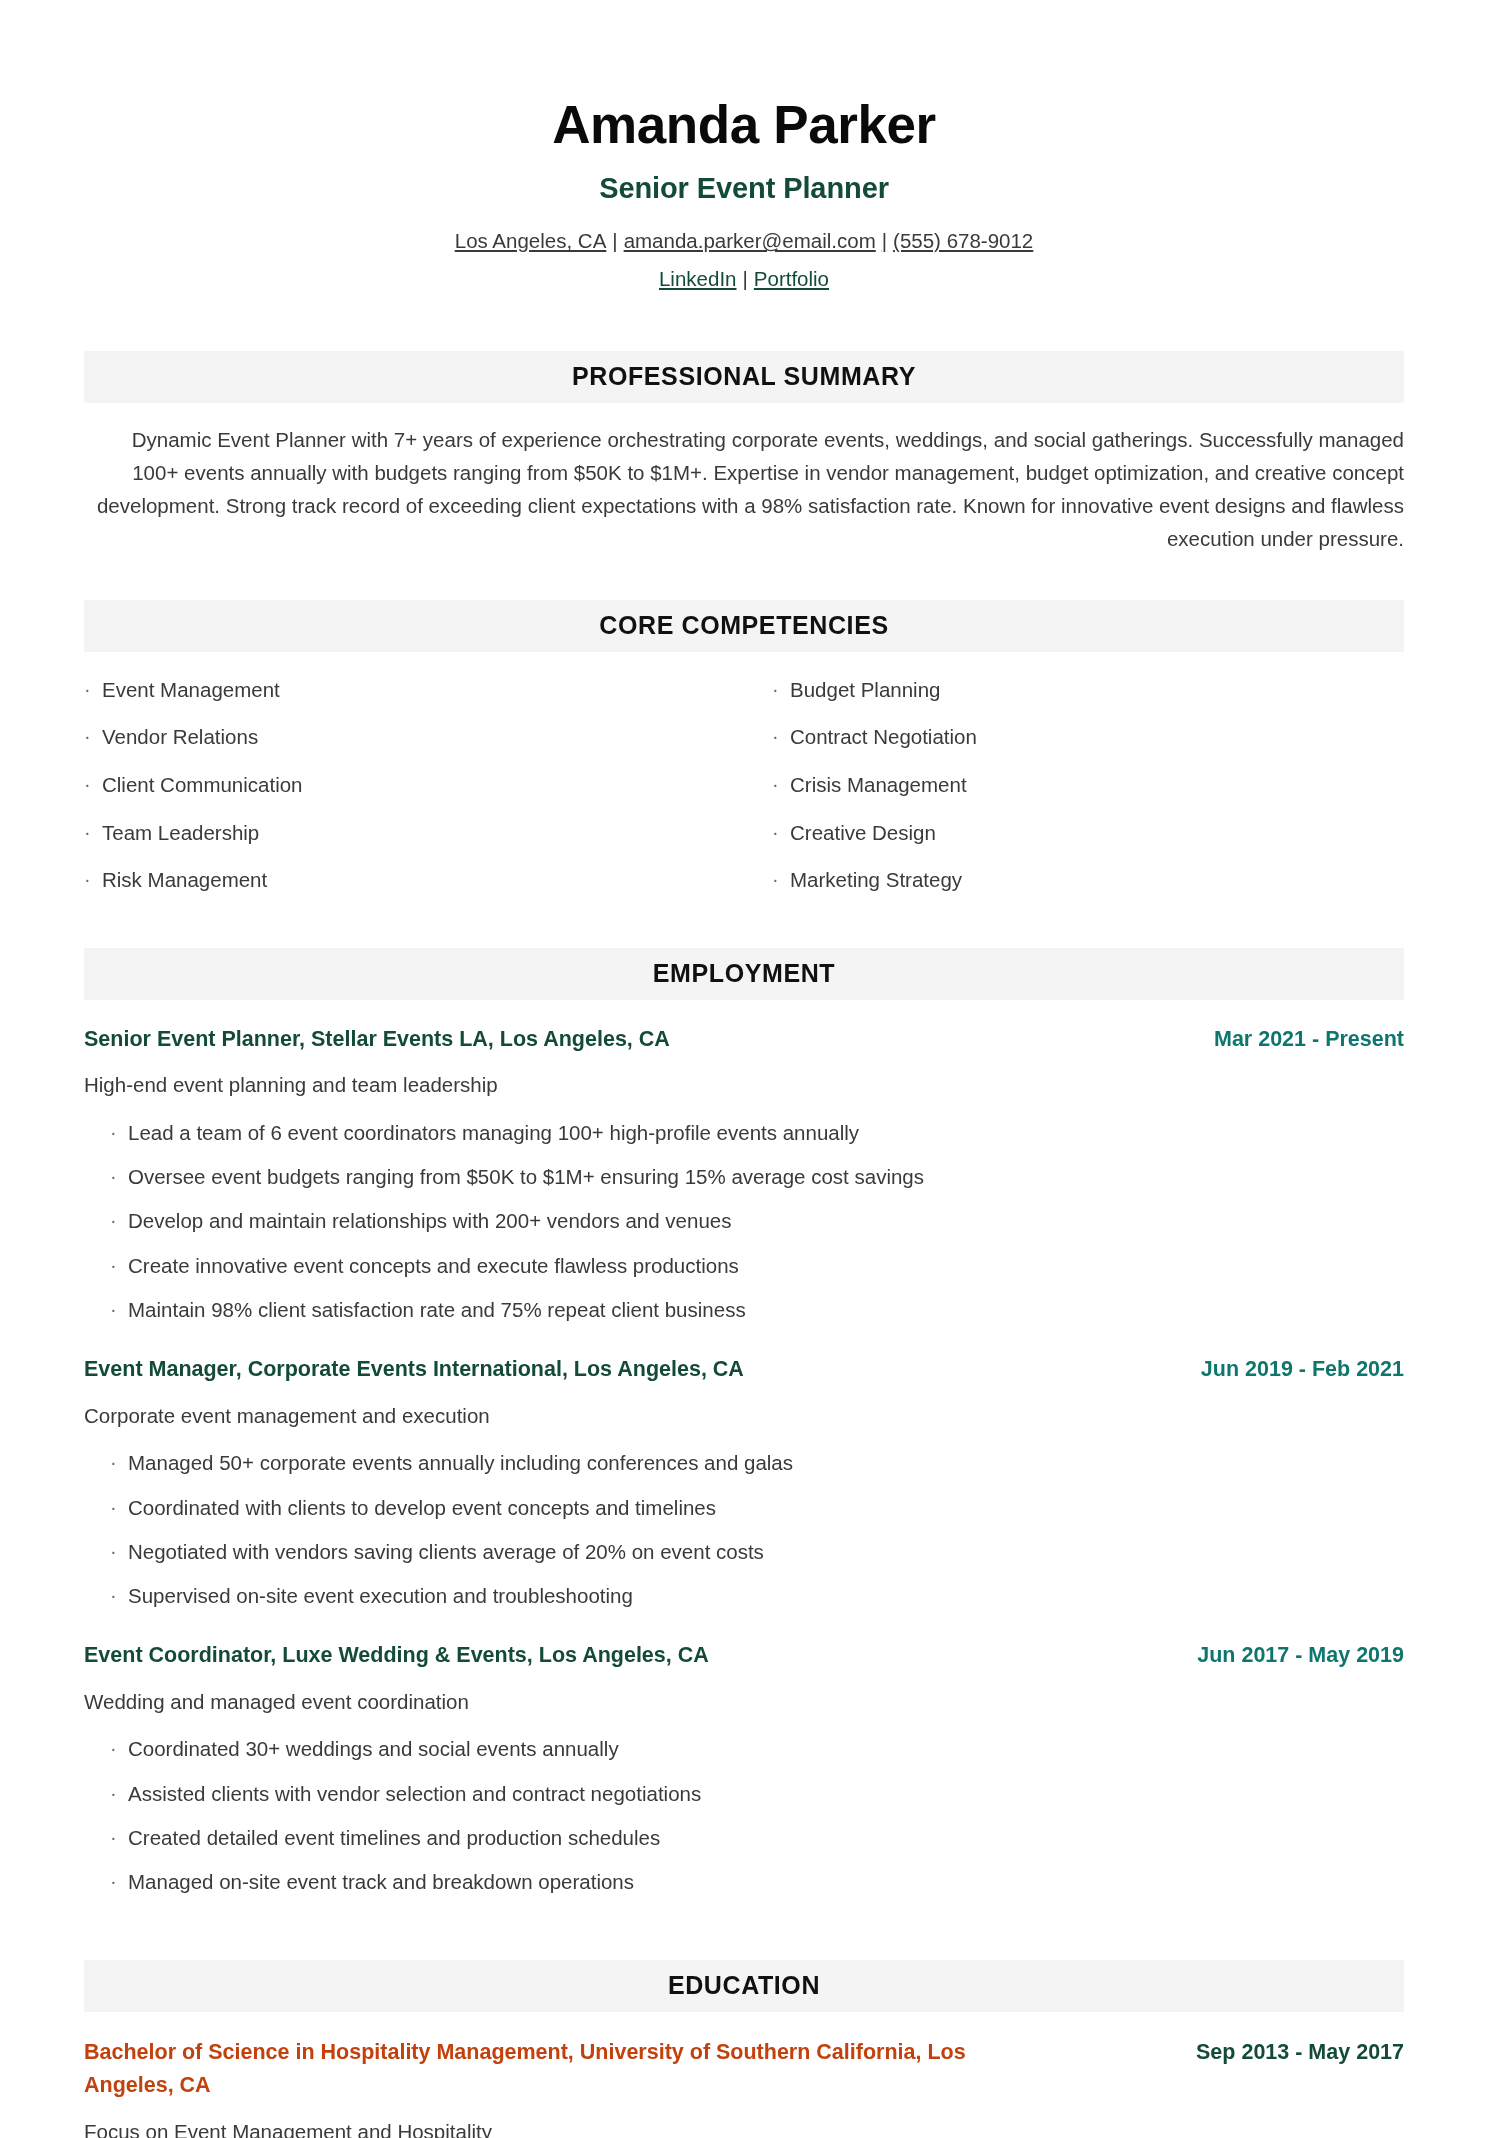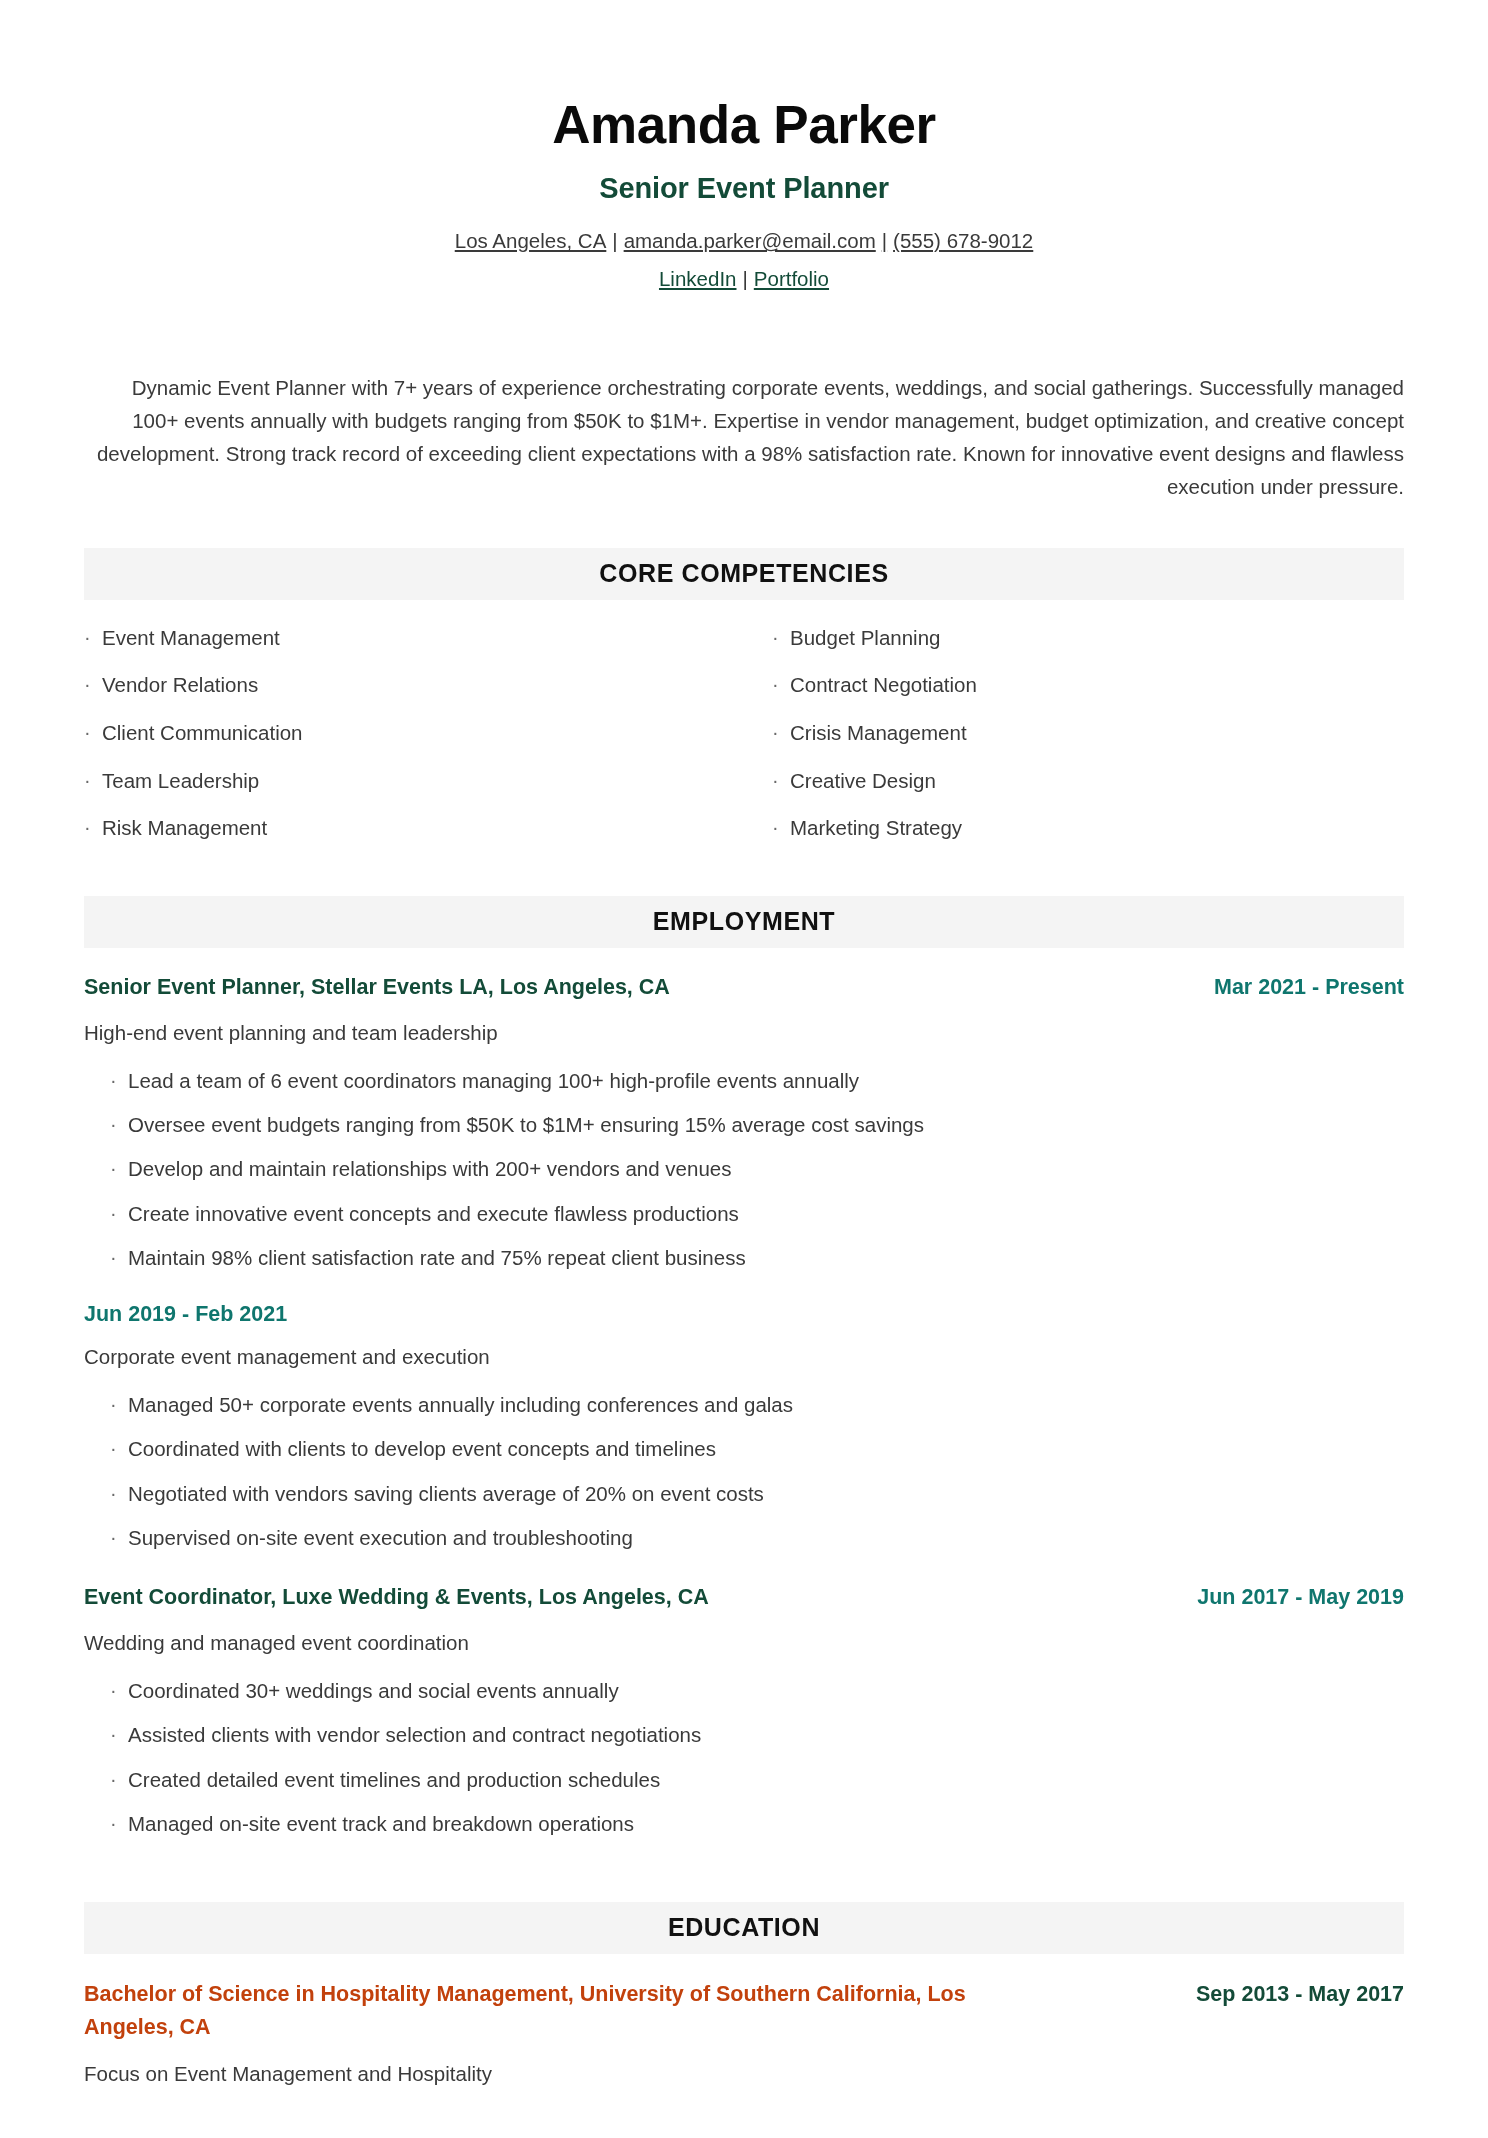--- a/index.html
+++ b/index.html
@@ -210,20 +210,23 @@
       </div>
 
       <div class="links-line">
         <span class="link">LinkedIn</span><span class="contact-sep">|</span><span class="link">Portfolio</span>
       </div>
     </div>
 
     <div class="gap-lg"></div>
 
     <div class="section">
+      <div class="band">
+        <span class="band-title">PROFESSIONAL SUMMARY</span>
+      </div>
       <div class="sec-body">
         <p class="summary">Dynamic Event Planner with 7+ years of experience orchestrating corporate events, weddings, and social gatherings. Successfully managed 100+ events annually with budgets ranging from $50K to $1M+. Expertise in vendor management, budget optimization, and creative concept development. Strong track record of exceeding client expectations with a 98% satisfaction rate. Known for innovative event designs and flawless execution under pressure.</p>
       </div>
     </div>
 
     <div class="gap-md"></div>
 
     <div class="section">
       <div class="band">
         <span class="band-title">CORE COMPETENCIES</span>
@@ -311,20 +314,21 @@
             </div>
             <div class="bullet">
               <span class="dot">·</span>
               <span>Maintain 98% client satisfaction rate and 75% repeat client business</span>
             </div>
           </div>
         </div>
 
         <div class="job">
           <div class="job-head">
+            <div class="job-title">Event Manager, Corporate Events International, Los Angeles, CA</div>
             <div class="job-date">Jun 2019 - Feb 2021</div>
           </div>
           <div class="job-sub">Corporate event management and execution</div>
           <div class="bullets">
             <div class="bullet">
               <span class="dot">·</span>
               <span>Managed 50+ corporate events annually including conferences and galas</span>
             </div>
             <div class="bullet">
               <span class="dot">·</span>

